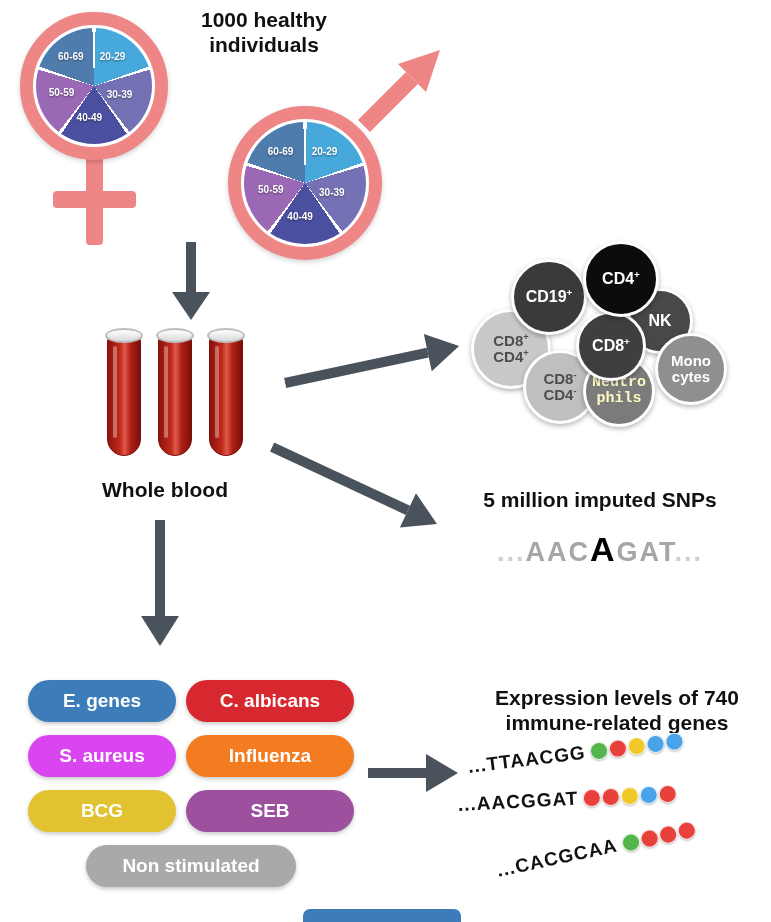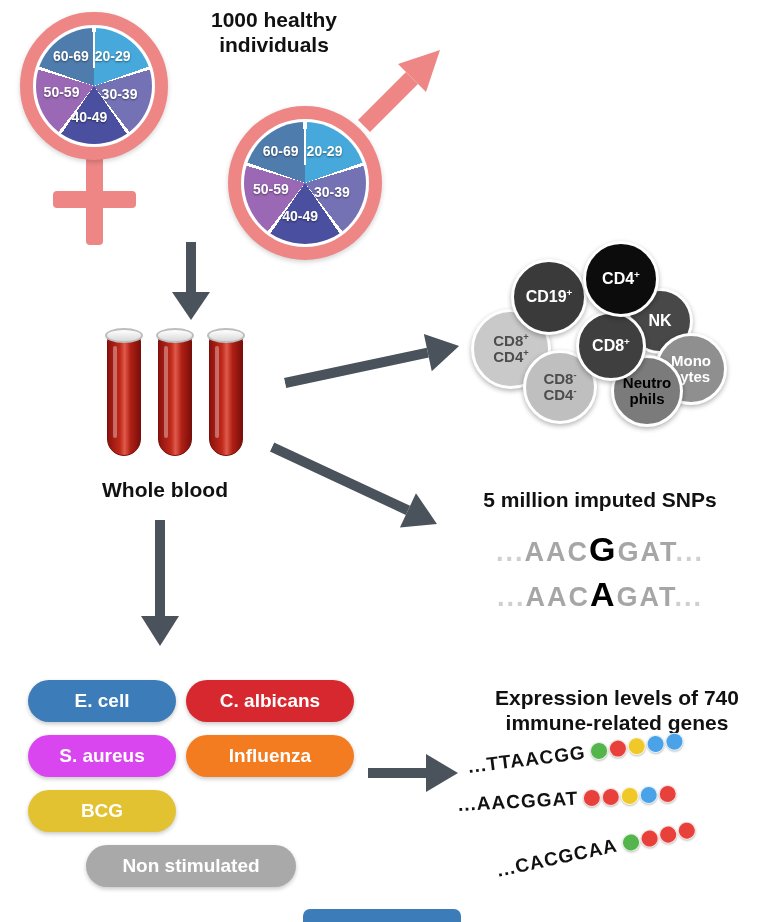--- a/index.html
+++ b/index.html
@@ -5,21 +5,21 @@
   * { margin:0; padding:0; box-sizing:border-box; }
   html,body { background:#fff; }
   body { font-family:"Liberation Sans", sans-serif; }
   .canvas { position:relative; width:771px; height:922px; background:#fff; overflow:hidden; }
   .abs { position:absolute; }
   .title { position:absolute; font-weight:bold; font-size:21px; color:#111; text-align:center; line-height:1.18; }
 
   
   .ring { position:absolute; width:148px; height:148px; border:13px solid var(--pink); border-radius:50%; background:#fff; box-shadow:0 2px 5px rgba(0,0,0,.18); }
   .pie  { position:absolute; inset:3px; border-radius:50%; }
-  .pie-label { position:absolute; transform:translate(-50%,-50%); color:#fff; font-weight:bold; font-size:14px; text-shadow:0 1px 2px rgba(0,0,0,.45); white-space:nowrap; }
+  .pie-label { position:absolute; transform:translate(-50%,-50%); color:#fff; font-weight:bold; font-size:10px; text-shadow:0 1px 2px rgba(0,0,0,.45); white-space:nowrap; }
   .cross-v { position:absolute; left:66px; top:140px; width:17px; height:93px; background:var(--pink); border-radius:4px; }
   .cross-h { position:absolute; left:33px; top:179px; width:83px; height:17px; background:var(--pink); border-radius:4px; }
 
   
   .arrow { position:absolute; color:var(--arrow); }
   .arrow svg { display:block; }
 
   
   .tubes { position:absolute; left:105px; top:328px; display:flex; gap:13px; }
   .tube { position:relative; width:38px; height:128px; }
@@ -54,21 +54,21 @@
   
   .gene-line { position:absolute; display:flex; align-items:center; transform-origin:0 50%; white-space:nowrap; }
   .gene-seq { font-weight:bold; font-size:19px; color:#111; letter-spacing:1px; margin-right:4px; }
   .gene-dot { width:18px; height:18px; border-radius:50%; margin-left:1px; border:1px solid rgba(255,255,255,.85); box-shadow:0 1px 2px rgba(0,0,0,.25); }
 </style>
 </head>
 <body>
 
 <div class="canvas">
 
-  <div class="title" style="left:194px; top:8px; width:160px;">1000 healthy individuals</div>
+  <div class="title" style="left:184px; top:8px; width:160px;">1000 healthy individuals</div>
 
   <div class="abs" style="left:20px; top:12px; width:150px; height:236px;">
     <div class="cross-v"></div>
     <div class="cross-h"></div>
     <div class="ring">
       <div class="pie" style="background: conic-gradient(rgb(255, 255, 255) 0deg, rgb(255, 255, 255) 1.6deg, rgb(70, 168, 219) 1.6deg, rgb(70, 168, 219) 70.4deg, rgb(255, 255, 255) 70.4deg, rgb(255, 255, 255) 72deg, rgb(255, 255, 255) 72deg, rgb(255, 255, 255) 73.6deg, rgb(116, 114, 181) 73.6deg, rgb(116, 114, 181) 142.4deg, rgb(255, 255, 255) 142.4deg, rgb(255, 255, 255) 144deg, rgb(255, 255, 255) 144deg, rgb(255, 255, 255) 145.6deg, rgb(74, 79, 159) 145.6deg, rgb(74, 79, 159) 214.4deg, rgb(255, 255, 255) 214.4deg, rgb(255, 255, 255) 216deg, rgb(255, 255, 255) 216deg, rgb(255, 255, 255) 217.6deg, rgb(154, 104, 181) 217.6deg, rgb(154, 104, 181) 286.4deg, rgb(255, 255, 255) 286.4deg, rgb(255, 255, 255) 288deg, rgb(255, 255, 255) 288deg, rgb(255, 255, 255) 289.6deg, rgb(78, 124, 173) 289.6deg, rgb(78, 124, 173) 358.4deg, rgb(255, 255, 255) 358.4deg, rgb(255, 255, 255) 360deg);">
           <span class="pie-label" style="left: 66%; top: 24%;">20-29</span>
           <span class="pie-label" style="left: 72%; top: 57%;">30-39</span>
           <span class="pie-label" style="left: 46%; top: 77%;">40-49</span>
           <span class="pie-label" style="left: 22%; top: 55%;">50-59</span>
@@ -154,44 +154,44 @@
         <div>NK</div>
       </div>
       <div class="cell-circle two-line" style="left: 200px; top: 85px; height: 72px; width: 72px; background: rgb(143, 143, 143); color: rgb(255, 255, 255);">
         <div>Mono</div>
         <div>cytes</div>
       </div>
       <div class="cell-circle two-line" style="left: 68px; top: 102px; height: 74px; width: 74px; background: rgb(191, 191, 191); color: rgb(77, 77, 77);">
         <div>CD8<sup>-</sup></div>
         <div>CD4<sup>-</sup></div>
       </div>
-      <div class="cell-circle two-line" style="left: 156px; top: 107px; height: 72px; width: 72px; background: rgb(123, 123, 123); color: #000000;">
+      <div class="cell-circle two-line" style="left: 128px; top: 107px; height: 72px; width: 72px; background: rgb(123, 123, 123); color: #fef9c3; font-family: Liberation Mono, monospace;">
         <div>Neutro</div>
         <div>phils</div>
       </div>
       <div class="cell-circle" style="left: 121px; top: 63px; height: 70px; width: 70px; background: rgb(63, 63, 63); color: rgb(255, 255, 255);">
         <div>CD8<sup>+</sup></div>
       </div>
       <div class="cell-circle" style="left: 128px; top: -7px; height: 76px; width: 76px; background: rgb(12, 12, 12); color: rgb(255, 255, 255);">
         <div>CD4<sup>+</sup></div>
       </div>
     </div>
 
   <div class="title" style="left:455px; top:488px; width:290px;">5 million imputed SNPs</div>
   <div class="snp-box">
-      <div class="snp-line"><span class="dots">...</span><span class="seq">AAC</span><span class="variant">G</span><span class="seq">GAT</span><span class="dots">...</span></div>
       <div class="snp-line"><span class="dots">...</span><span class="seq">AAC</span><span class="variant">A</span><span class="seq">GAT</span><span class="dots">...</span></div>
     </div>
 
   <div class="stimuli-grid">
-      <div class="pill" style="background: rgb(60, 124, 184);">E. cell</div>
+      <div class="pill" style="background: rgb(60, 124, 184);">E. genes</div>
       <div class="pill" style="background: rgb(216, 40, 47);">C. albicans</div>
       <div class="pill" style="background: #d946ef;">S. aureus</div>
       <div class="pill" style="background: rgb(244, 124, 32);">Influenza</div>
       <div class="pill" style="background: rgb(227, 194, 50);">BCG</div>
+      <div class="pill" style="background: rgb(156, 80, 158);">SEB</div>
       <div class="pill" style="background: rgb(169, 169, 169);">Non stimulated</div>
     </div>
   <div class="cropped-pill" style="background: rgb(60, 124, 184);"></div>
 
   <div class="arrow" style="left:368px; top:754px;">
     <svg width="90" height="38" viewBox="0 0 90 38">
       <rect x="0" y="14" width="58" height="10" fill="currentColor"></rect>
       <polygon points="58,0 58,38 90,19" fill="currentColor"></polygon>
     </svg>
   </div>

